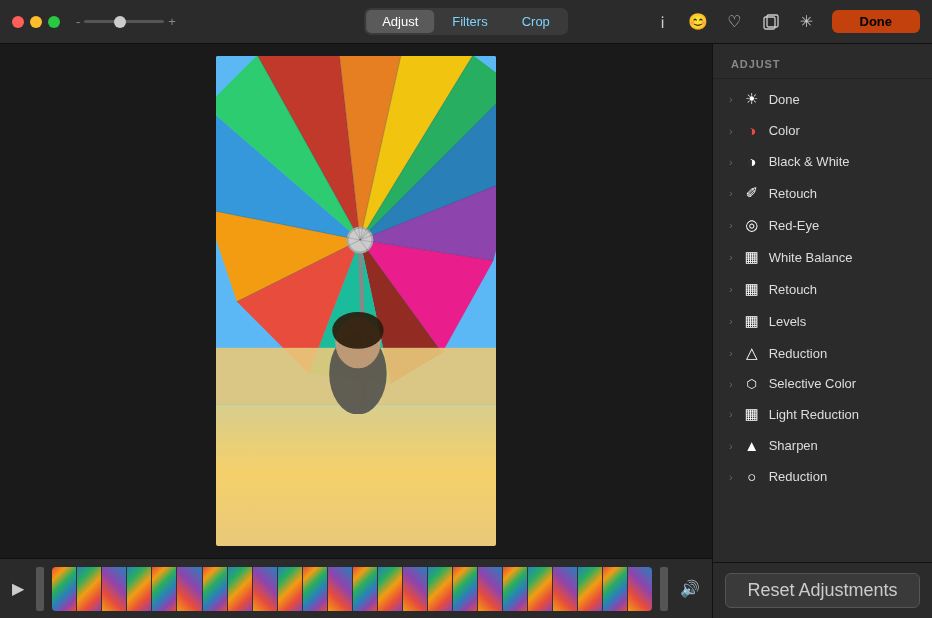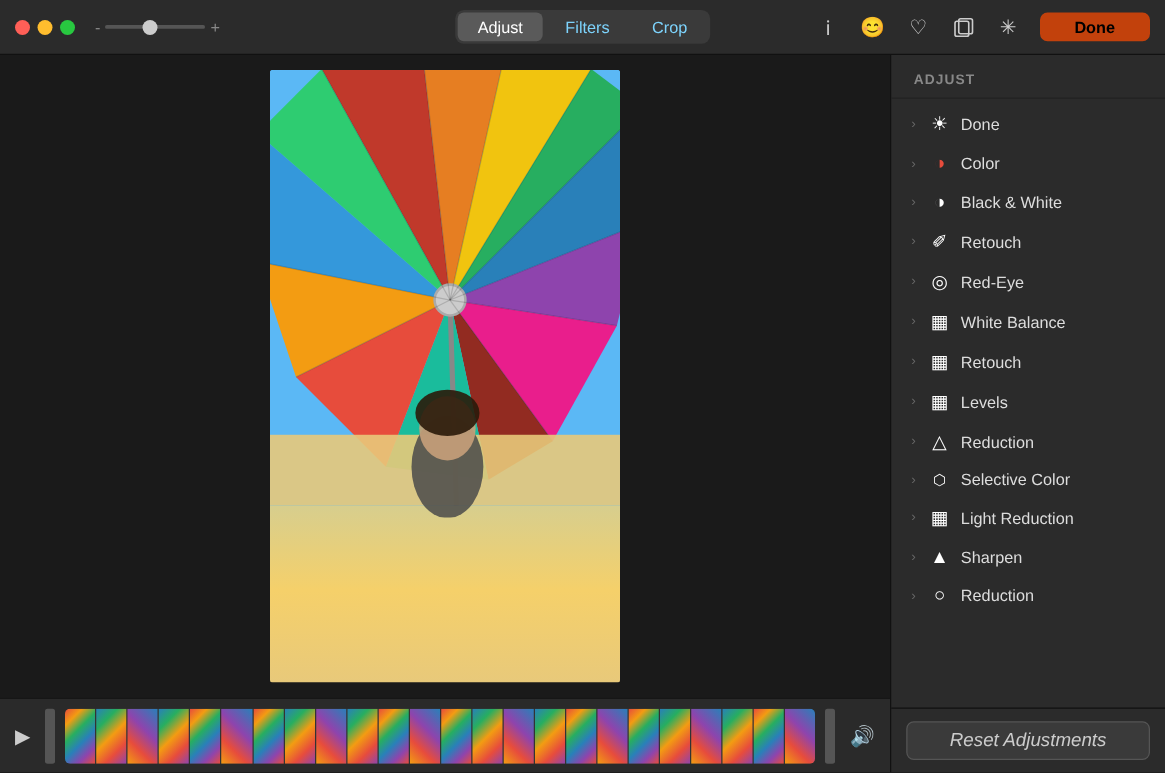--- a/index.html
+++ b/index.html
@@ -301,24 +301,23 @@
       border-top: 1px solid #111;
     }
 
     .reset-btn {
       width: 100%;
       padding: 6px 0;
       background: #3a3a3a;
       border: 1px solid #555;
       border-radius: 6px;
       color: #ccc;
-      font-size: 15px;
+      font-size: 18px;
       cursor: pointer;
       text-align: center;
-      font-style: italic;
     }
   </style>
 </head>
 <body>
 
 <div class="titlebar">
   <div class="traffic-lights">
     <div class="traffic-light tl-close"></div>
     <div class="traffic-light tl-minimize"></div>
     <div class="traffic-light tl-maximize"></div>

